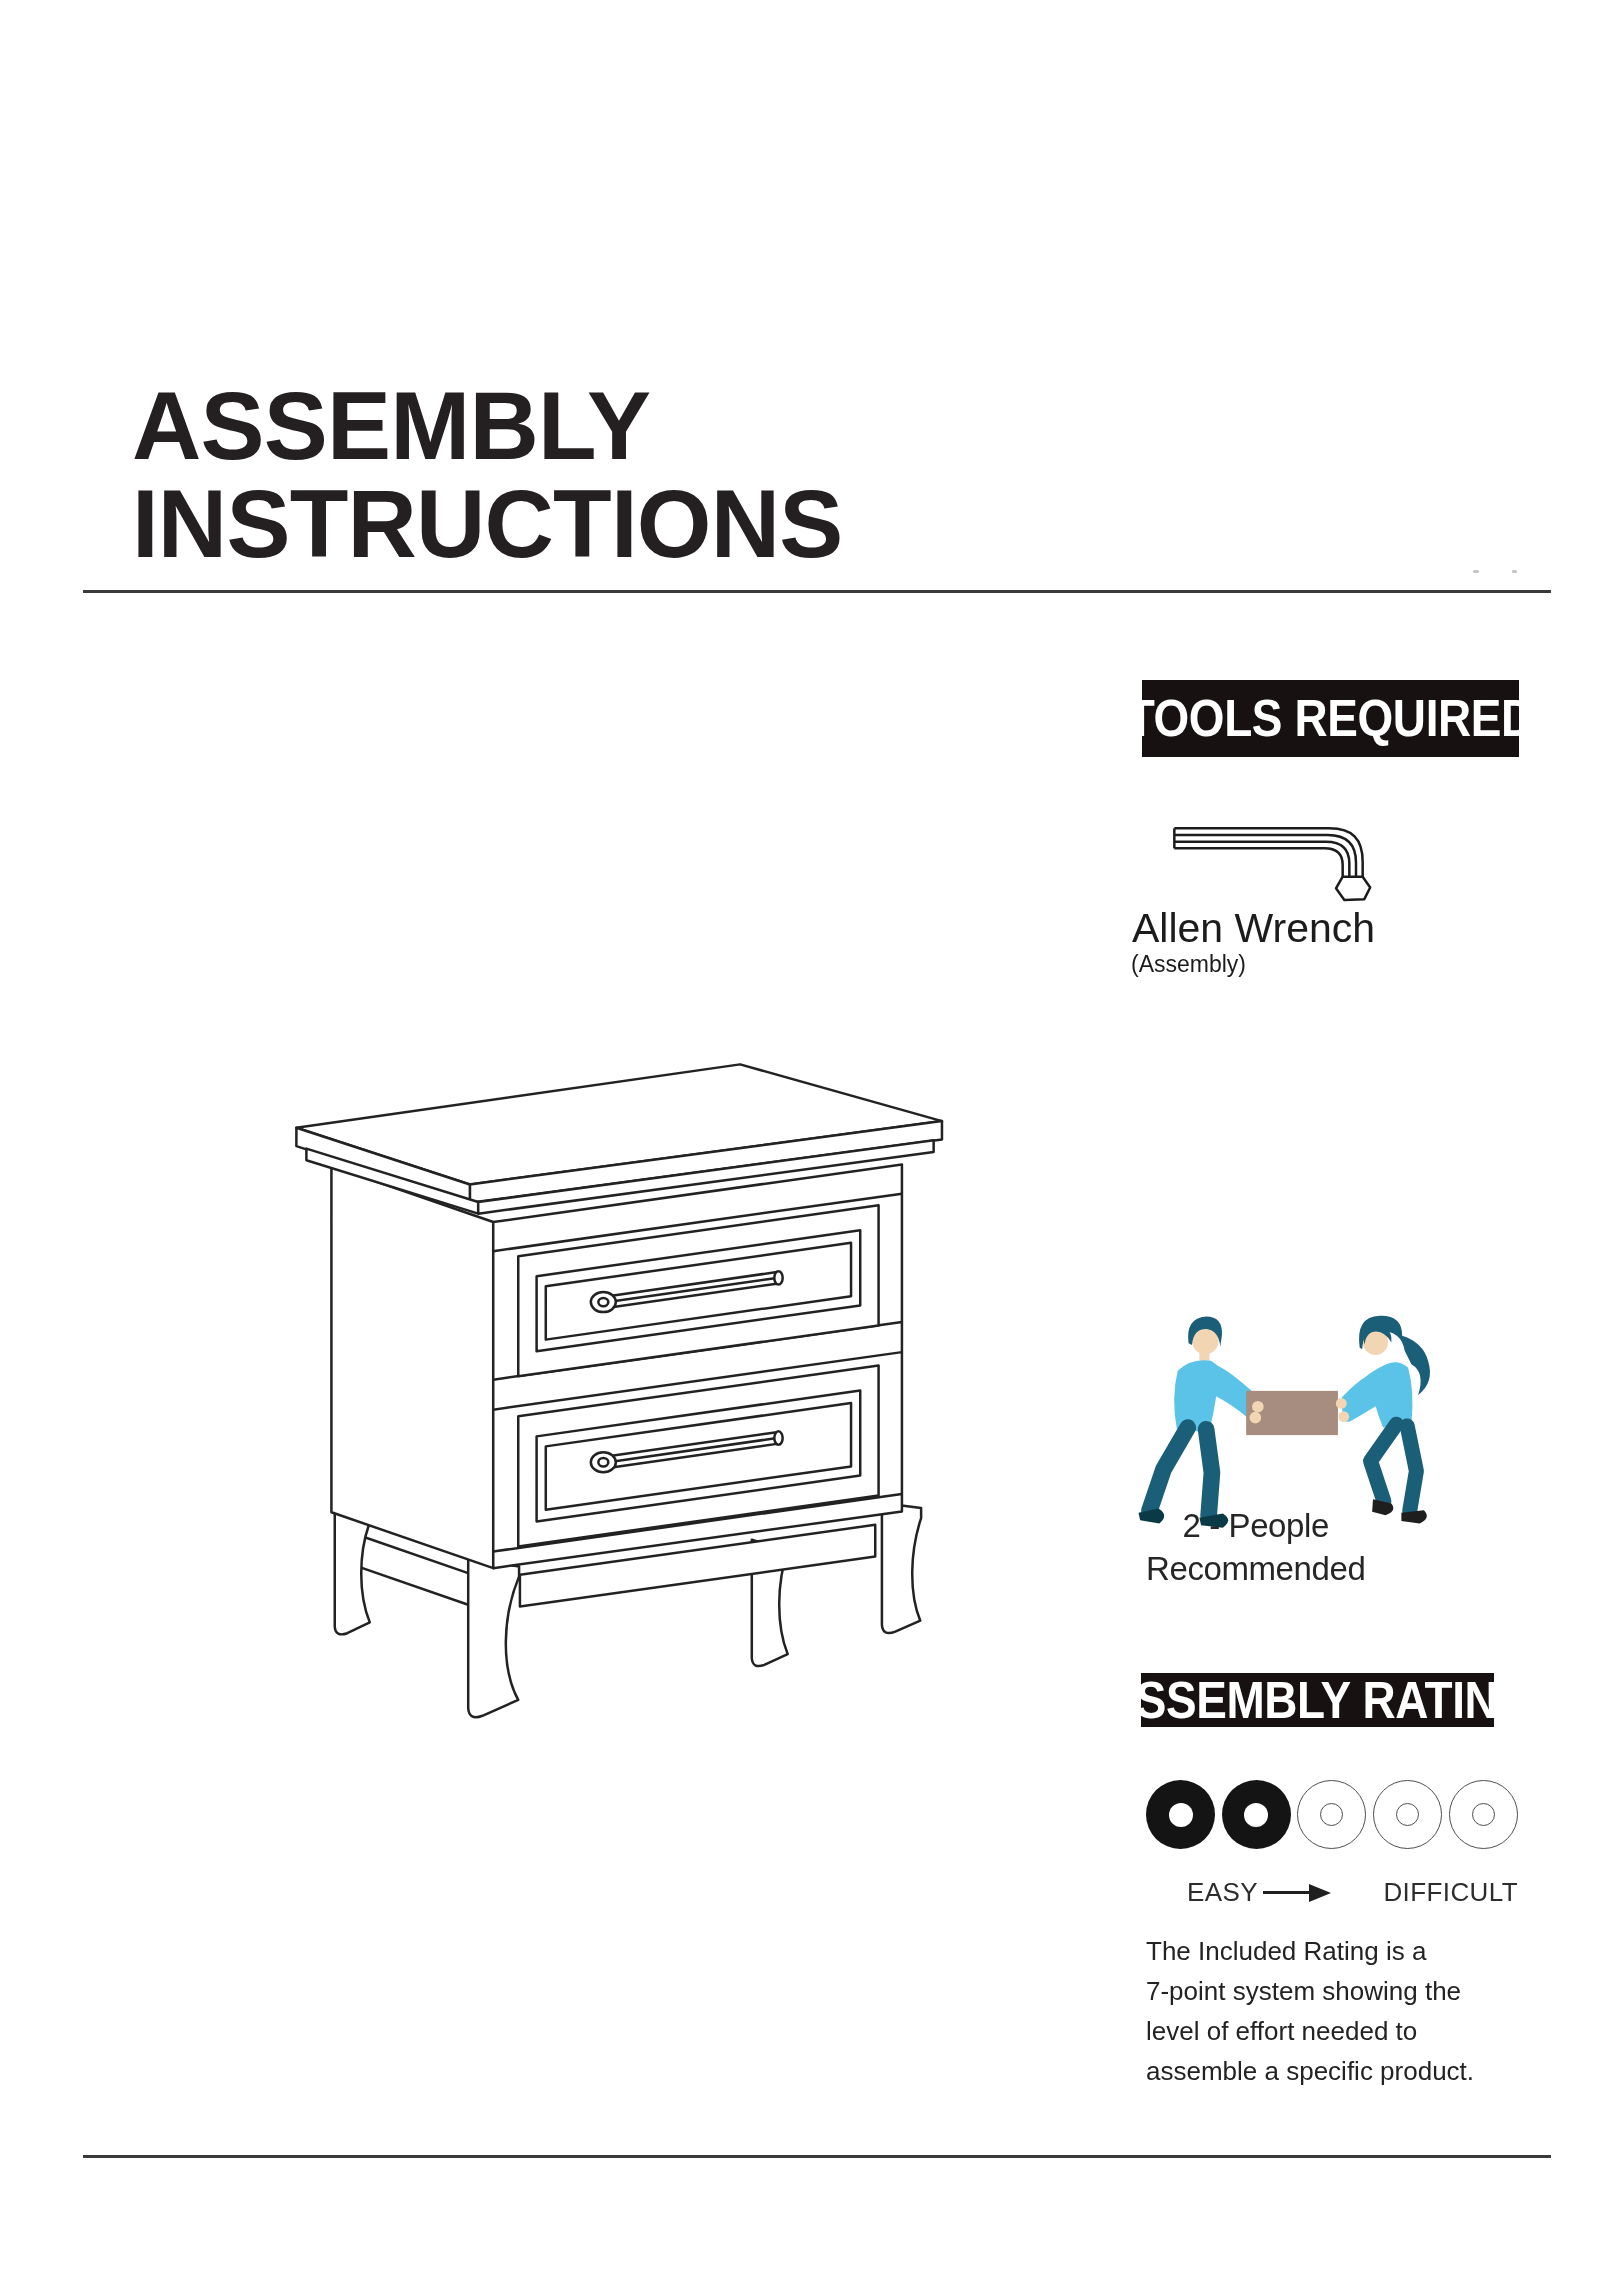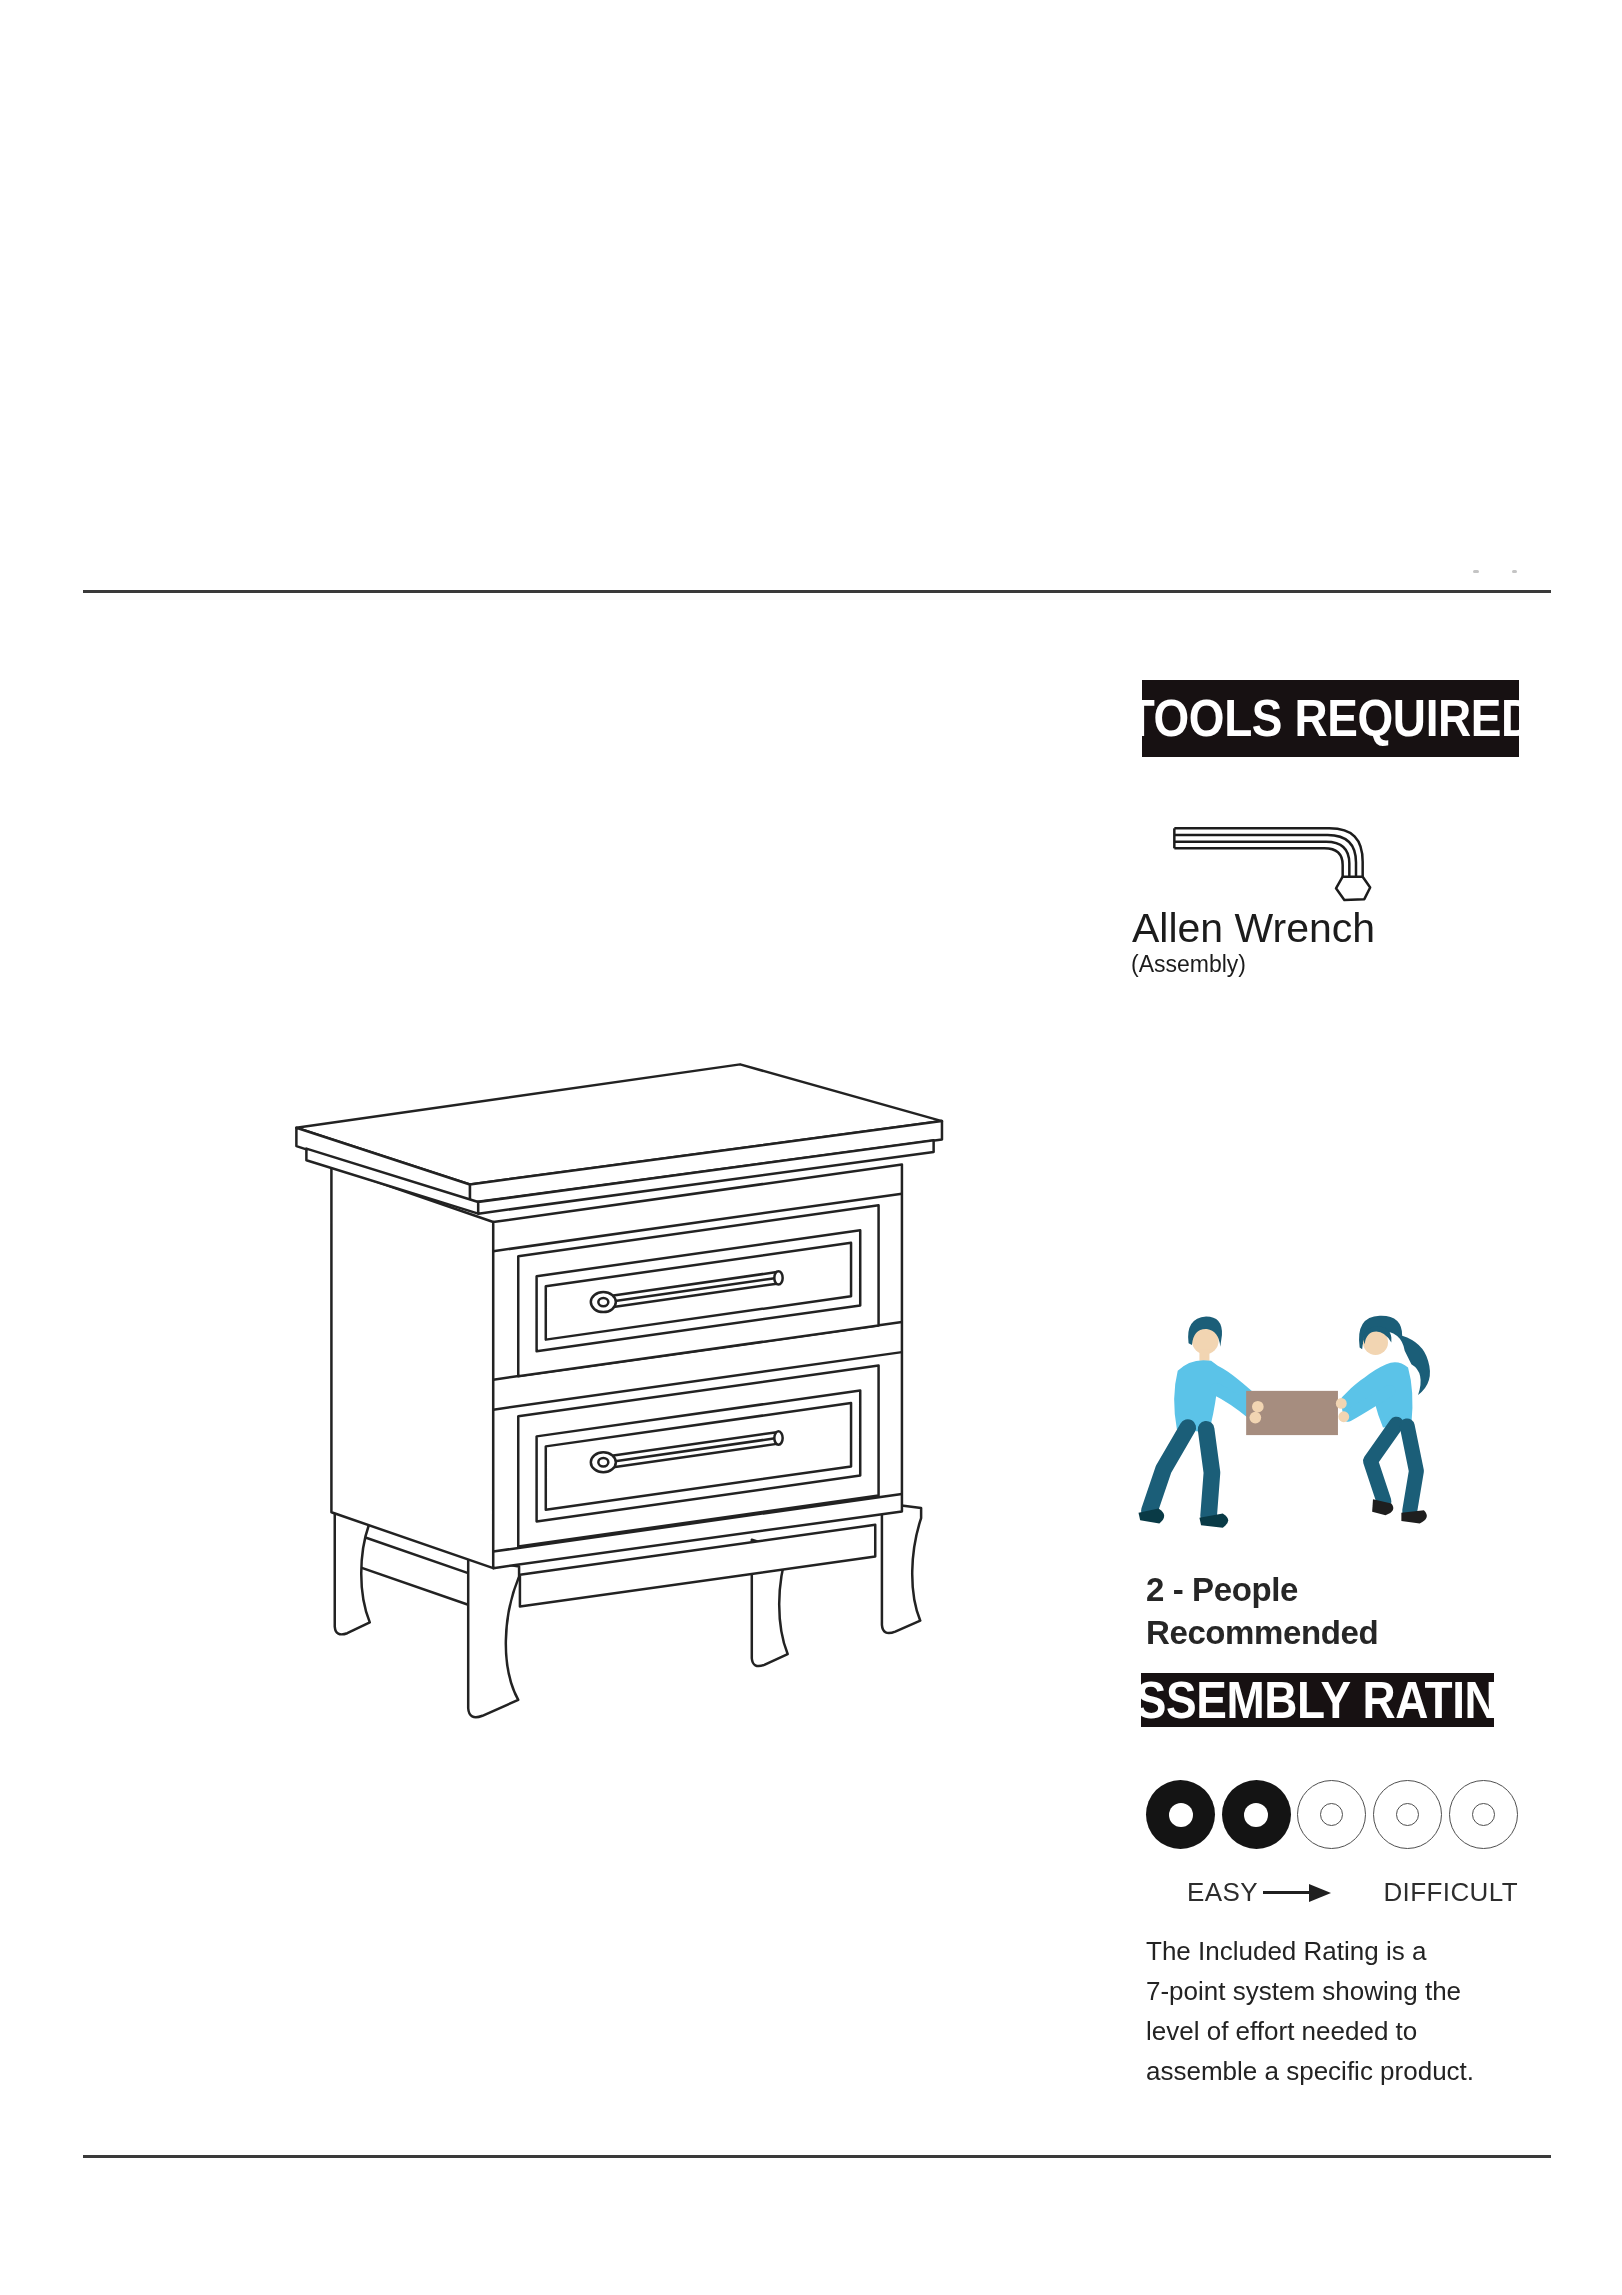--- a/index.html
+++ b/index.html
@@ -42,22 +42,22 @@
     font-weight:bold;font-size:51px;letter-spacing:-0.4px;white-space:nowrap;
   }
   .banner > span{display:inline-block;transform:scaleX(0.9);transform-origin:center;}
   .banner-tools{left:1142px;top:680px;width:377px;height:77px;}
   .banner-rating{left:1141px;top:1673px;width:353px;height:54px;}
 
   .tool-name{left:1132px;top:905px;font-size:41px;color:#1c1c1c;white-space:nowrap;}
   .tool-note{left:1131px;top:951px;font-size:23px;color:#1c1c1c;white-space:nowrap;}
 
   .people-label{
-    left:1146px;top:1568px;font-size:33px;font-weight:bold;line-height:43px;
-    letter-spacing:-0.4px;color:#262626;white-space:nowrap;
+    left:1146px;top:1504px;font-size:33px;font-weight:normal;line-height:43px;
+    letter-spacing:-0.4px;color:#262626;white-space:nowrap;text-align:center;
   }
 
   .dots-row{left:1146px;top:1780px;display:flex;gap:6.7px;}
   .dot{width:69px;height:69px;border-radius:50%;position:relative;box-sizing:border-box;}
   .dot.filled{background:#141414;}
   .dot.filled::after{
     content:"";position:absolute;left:50%;top:50%;width:24px;height:24px;
     margin:-12px 0 0 -12px;border-radius:50%;background:#ffffff;
   }
   .dot.empty{border:1.7px solid #4f4f4f;background:#ffffff;}
@@ -84,20 +84,24 @@
   .line{stroke:var(--line-art);stroke-width:3;fill:#ffffff;stroke-linejoin:round;}
   .line-n{stroke:var(--line-art);stroke-width:3;fill:none;stroke-linejoin:round;}
   .wrench path{stroke:#1c1c1c;stroke-width:3;fill:none;stroke-linejoin:round;}
   .wrench .hex{fill:#ffffff;}
 </style>
 </head>
 <body>
 
 <div class="page">
 
+  <div class="abs title">
+    <div>ASSEMBLY</div>
+    <div>INSTRUCTIONS</div>
+  </div>
 
   <div class="abs rule rule-top"></div>
   <div class="abs speck speck-1"></div>
   <div class="abs speck speck-2"></div>
 
   <div class="abs banner banner-tools">
     <span>TOOLS REQUIRED</span>
   </div>
 
   <svg class="abs wrench" style="left:1166px;top:810px;" width="225" height="100" viewBox="0 0 270 120">

